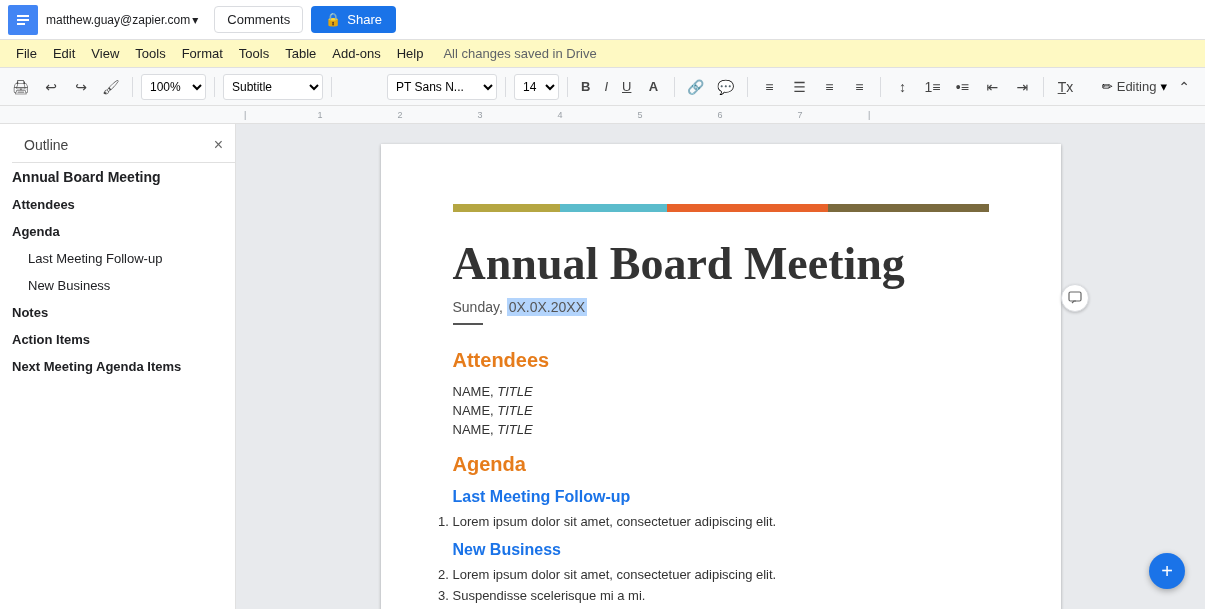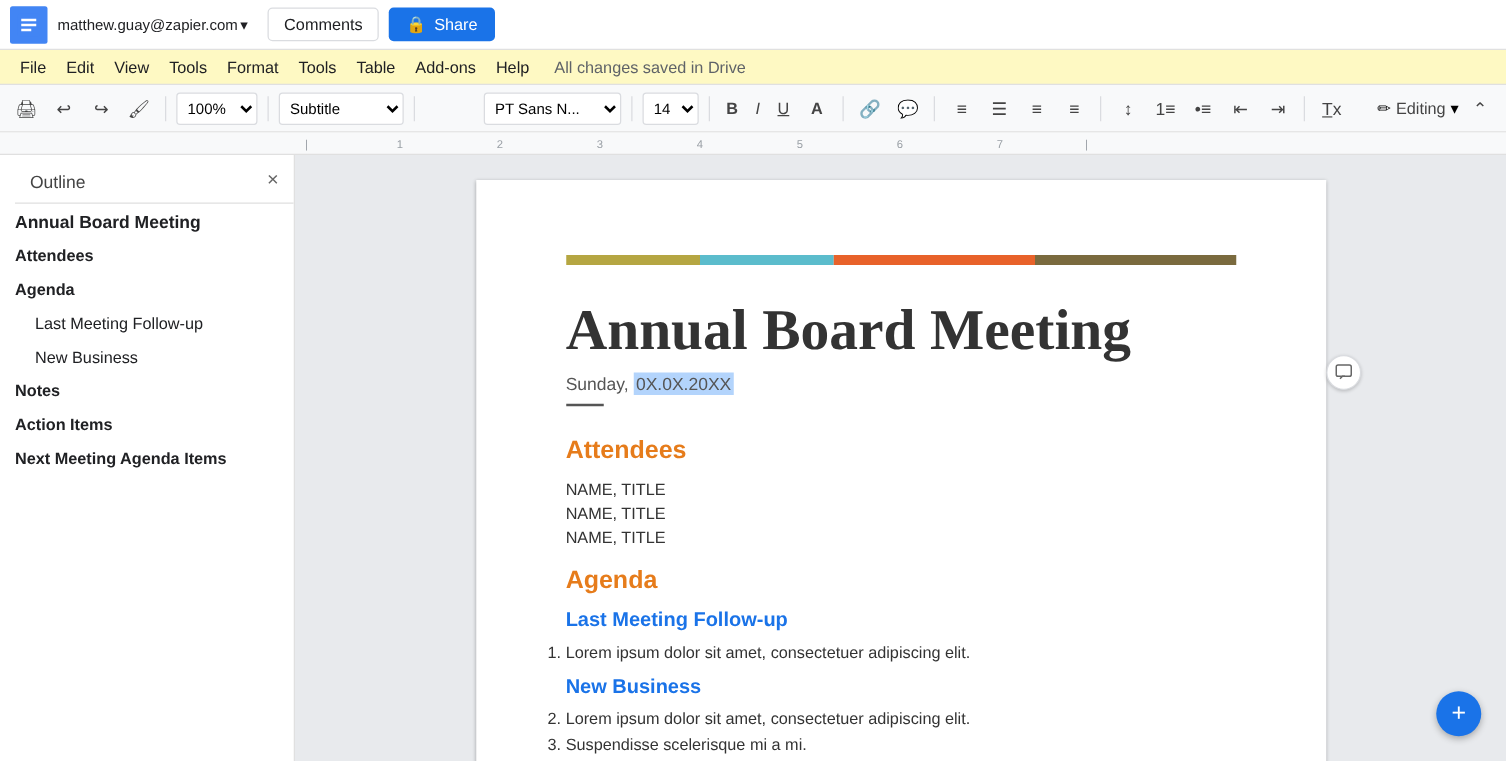--- a/index.html
+++ b/index.html
@@ -227,20 +227,21 @@
       font-weight: bold;
       margin-bottom: 8px;
       margin-top: 12px;
     }
     .attendee-line {
       font-size: 13px;
       color: #333;
       margin-bottom: 4px;
     }
     .attendee-line .title-italic {
+      font-style: italic;
       margin-top: 32px;
     }
     ol { padding-left: 0; }
     ol li { margin-bottom: 6px; font-size: 13px; color: #333; }
 
     
     #comment-icon-btn {
       position: absolute;
       right: -28px;
       top: 140px;

